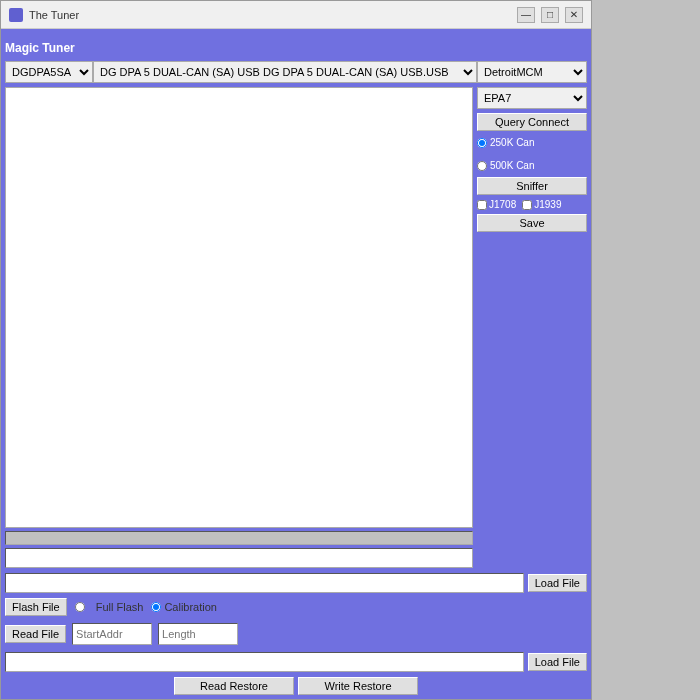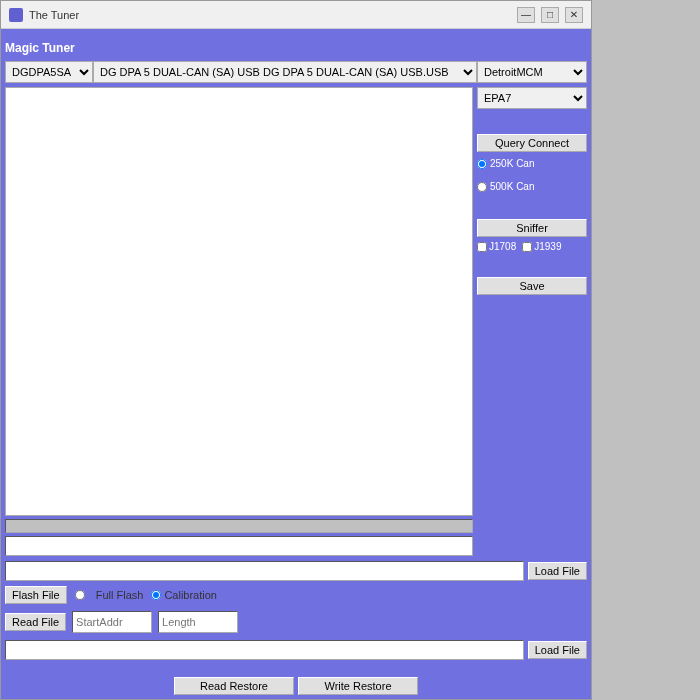--- a/index.html
+++ b/index.html
@@ -121,21 +121,21 @@
     button {
       background: #e0e0e0;
       border: 1px solid #aaa;
       border-top-color: #fff;
       border-left-color: #fff;
       padding: 2px 6px;
       font-size: 11px;
       cursor: pointer;
       white-space: nowrap;
     }
-    .btn-full { width: 100%; margin-top: 21px; }
+    .btn-full { width: 100%; }
     .radio-group {
       display: flex;
       flex-direction: column;
       gap: 12px;
       padding: 2px 0;
     }
     .radio-item {
       display: flex;
       align-items: center;
       gap: 3px;
@@ -289,19 +289,19 @@
         <button>Read File</button>
         <input type="text" class="small-input" placeholder="StartAddr" style="">
         <input type="text" class="small-input" placeholder="Length" style="">
       </div>
 
       <div style="display:flex; gap:4px; align-items:center; margin-top:2px;">
         <div class="flash-input"></div>
         <button>Load File</button>
       </div>
 
-      <div style="display:flex; gap:4px; align-items:center; justify-content:center; margin-top:14px;">
+      <div style="display:flex; gap:4px; align-items:center; justify-content:center; margin-top:2px;">
         <button style="width:120px;">Read Restore</button>
         <button style="width:120px;">Write Restore</button>
       </div>
     </div>
   </div>
 </div>
 
 </body></html>

